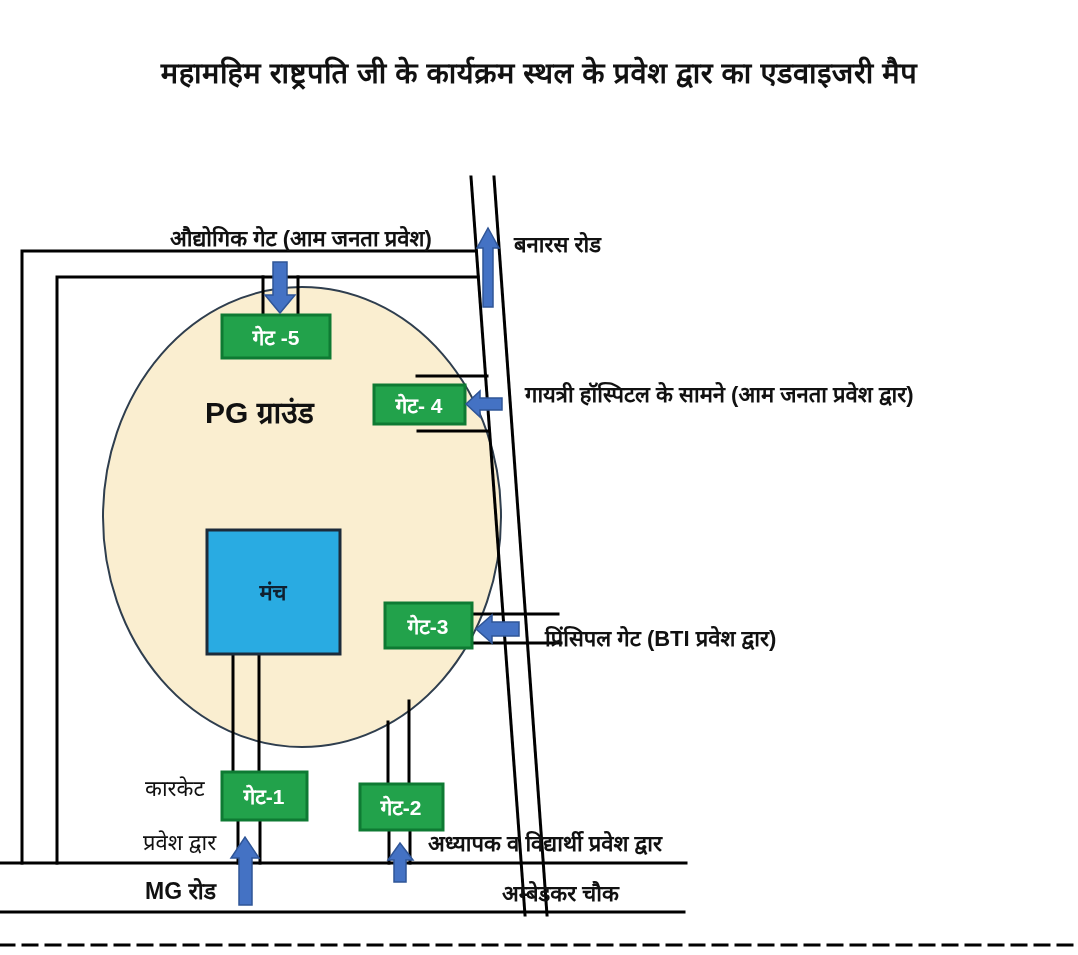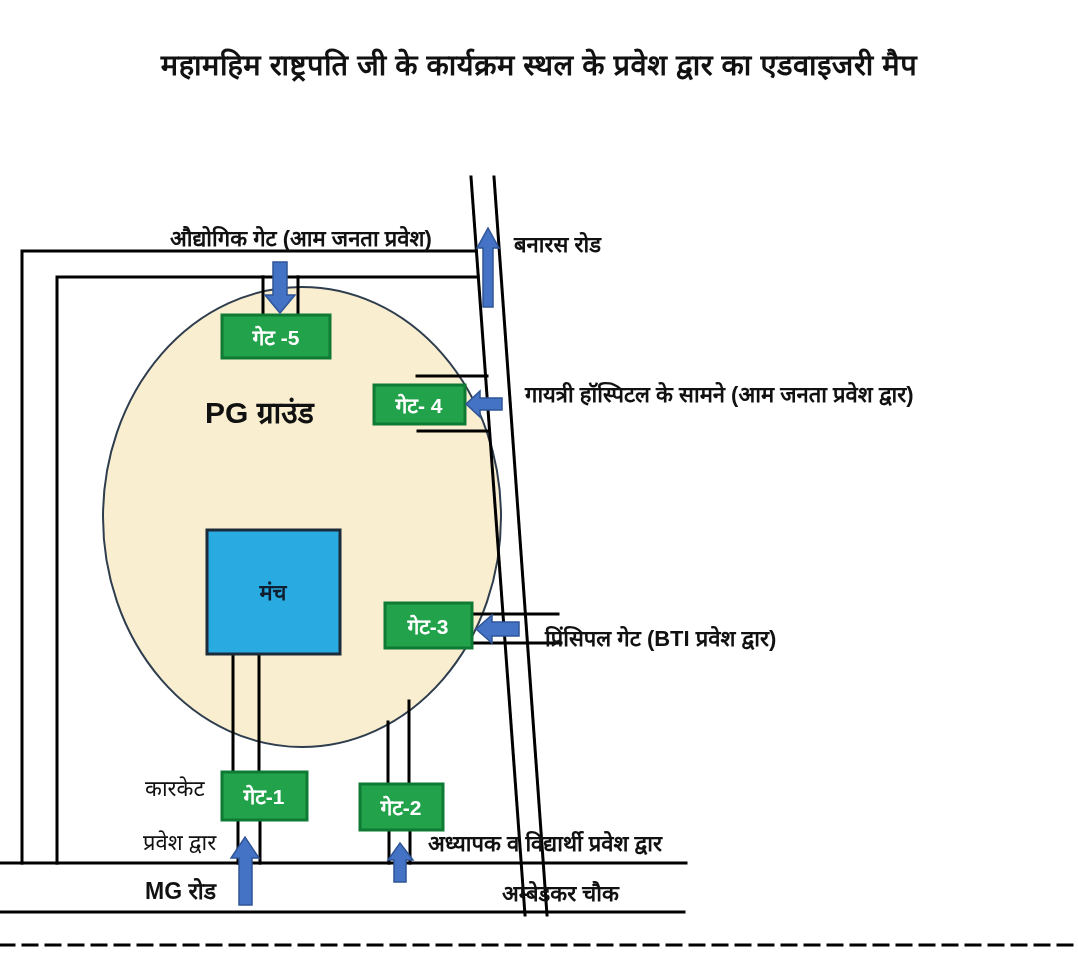--- a/index.html
+++ b/index.html
@@ -10,21 +10,21 @@
   }
   .page {
     position: relative;
     width: 1078px;
     height: 955px;
     background: #ffffff;
     overflow: hidden;
   }
   .title {
     position: absolute;
-    top: 44px;
+    top: 52px;
     left: 0;
     width: 1078px;
     text-align: center;
     font-size: 29px;
     font-weight: bold;
     color: #111111;
     letter-spacing: 0.5px;
     white-space: nowrap;
   }
   svg text {

